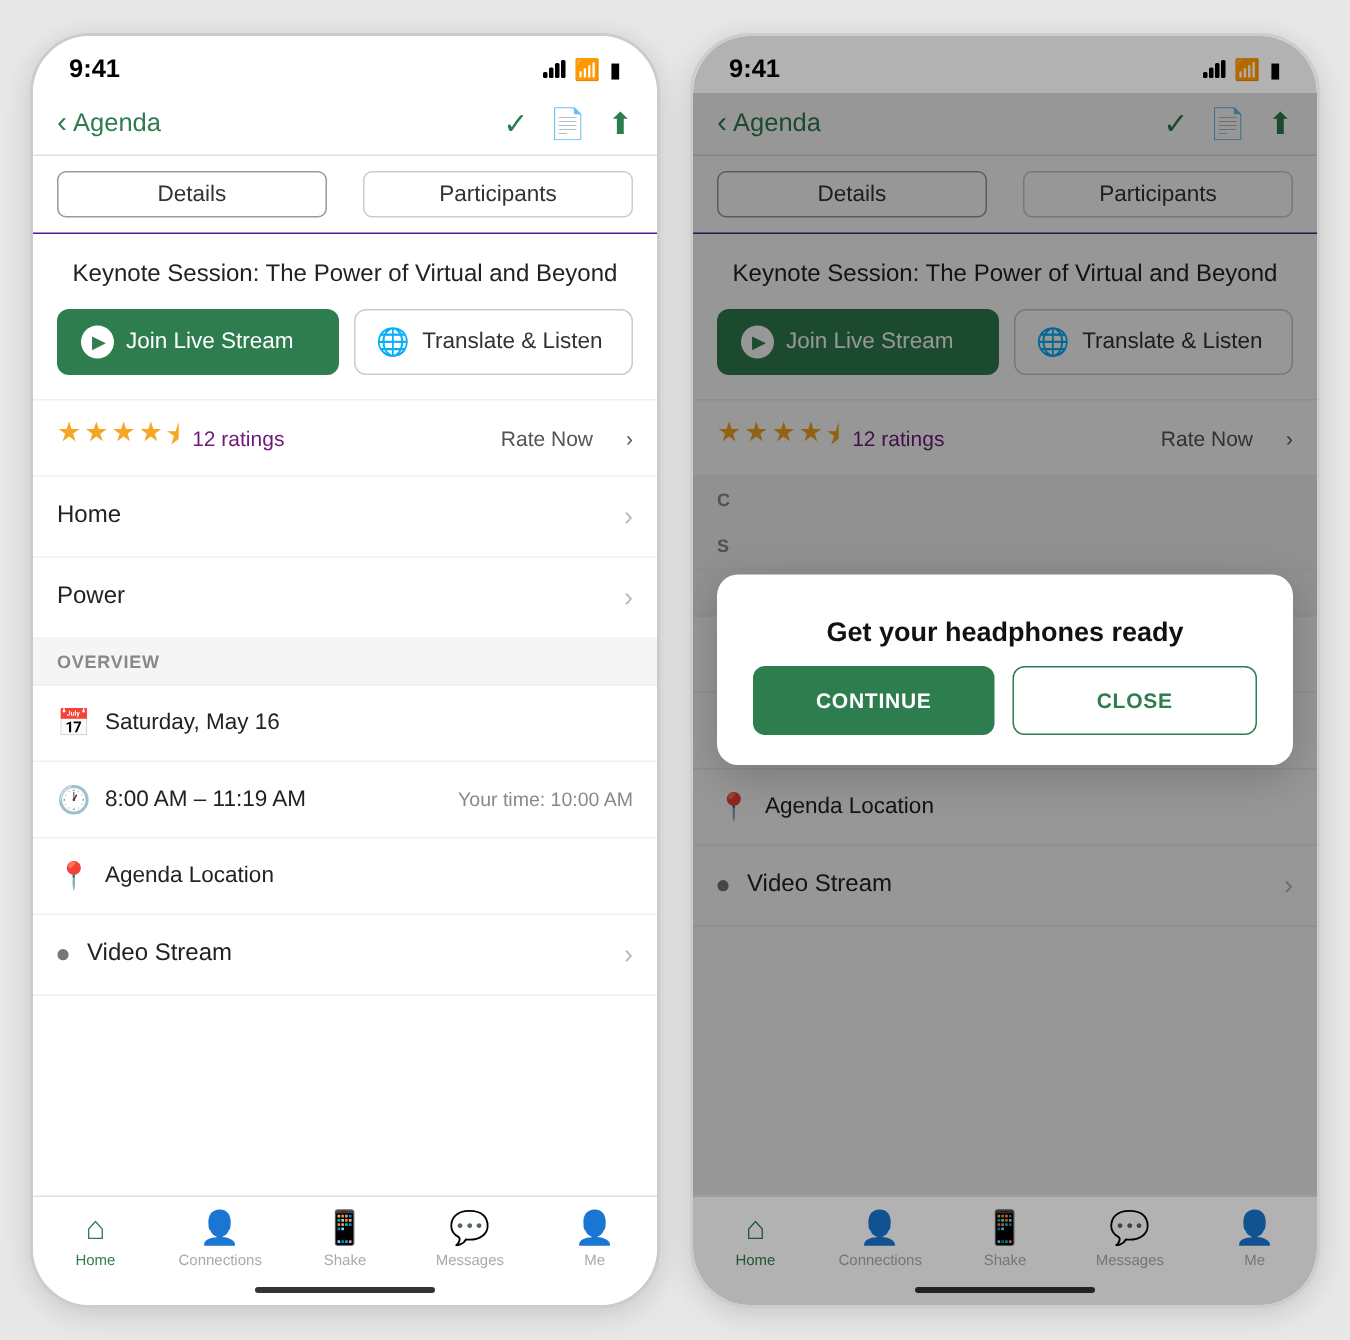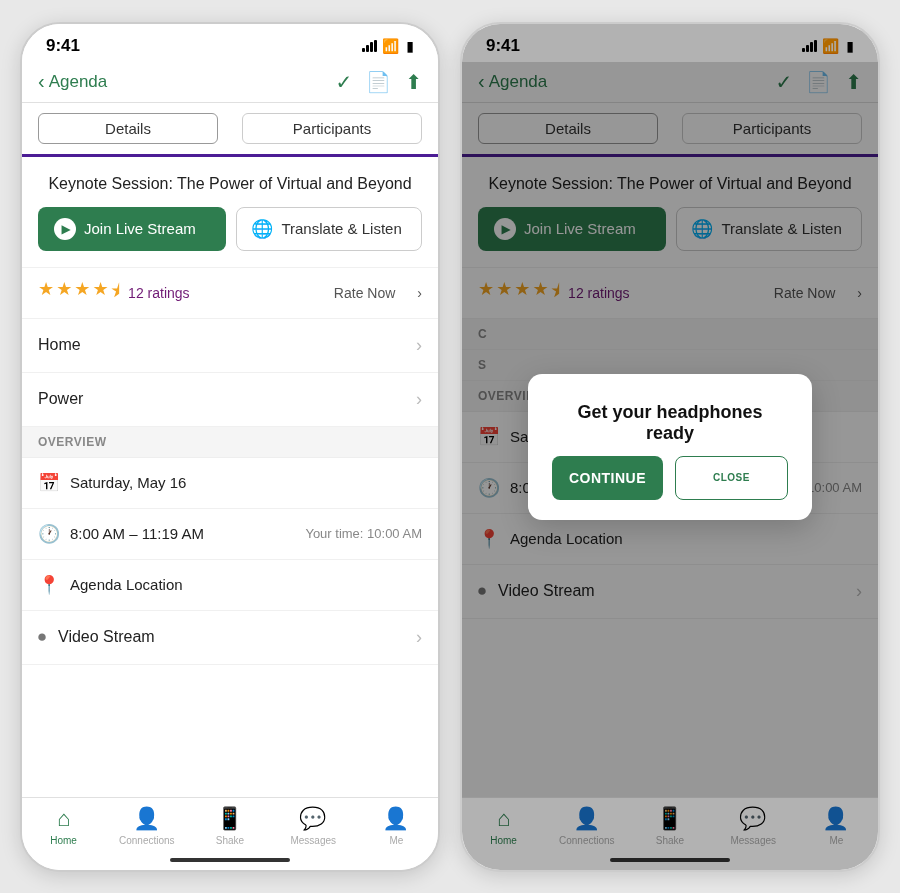--- a/index.html
+++ b/index.html
@@ -97,21 +97,21 @@
       color: #2e7d4f;
       font-size: 20px;
       cursor: pointer;
     }
 
     
     .tabs-bar {
       display: flex;
       padding: 10px 16px;
       background: #fff;
-      border-bottom: 3px solid #4c1d95;
+      border-bottom: 1px solid #4c1d95;
       gap: 24px;
     }
     .tab-btn {
       flex: 1;
       padding: 6px 12px;
       border-radius: 6px;
       border: 1px solid #ccc;
       background: #fff;
       font-size: 15px;
       color: #333;
@@ -314,21 +314,21 @@
       background: rgba(0,0,0,0.3);
       display: flex;
       justify-content: center;
       align-items: center;
       z-index: 100;
     }
     .modal-box {
       background: #fff;
       border-radius: 14px;
       padding: 28px 24px 20px;
-      width: 284px;
+      width: 384px;
       box-shadow: 0 8px 30px rgba(0,0,0,0.2);
     }
     .modal-title {
       font-size: 18px;
       font-weight: 600;
       color: #111;
       text-align: center;
       margin-bottom: 12px;
     }
     .modal-body {
@@ -354,21 +354,21 @@
       letter-spacing: 0.5px;
       cursor: pointer;
     }
     .modal-btn-close {
       flex: 1;
       background: #fff;
       color: #2e7d4f;
       border: 1.5px solid #2e7d4f;
       border-radius: 8px;
       padding: 14px;
-      font-size: 10px;
+      font-size: 14px;
       font-weight: 700;
       letter-spacing: 0.5px;
       cursor: pointer;
     }
 
     
     .phone-dimmed .content,
     .phone-dimmed .tabs-bar,
     .phone-dimmed .nav-bar {
       filter: brightness(0.85);

